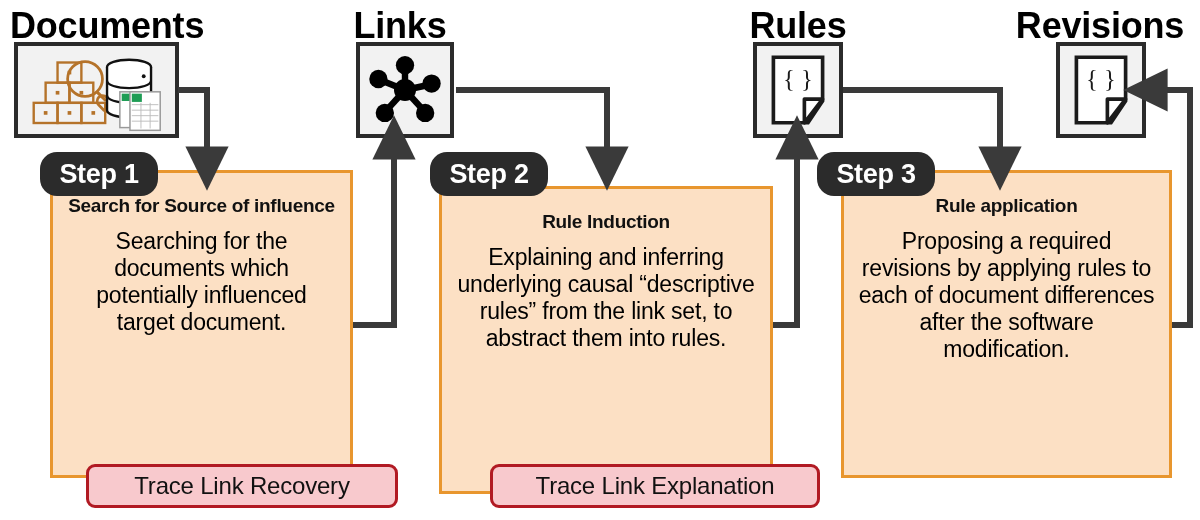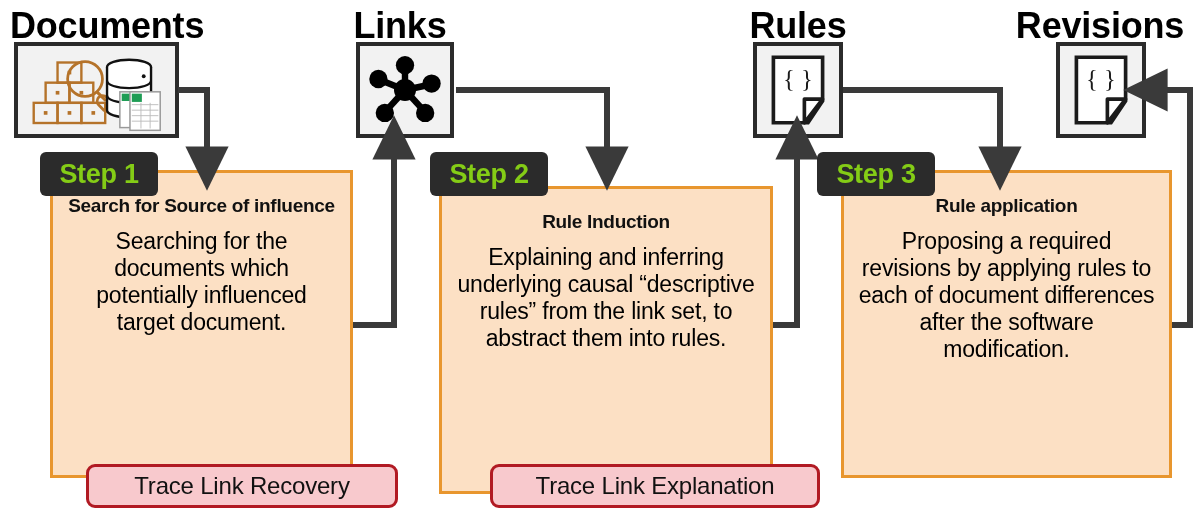--- a/index.html
+++ b/index.html
@@ -66,22 +66,22 @@
     line-height: 1.17;
     letter-spacing: -0.2px;
     margin: 8px;
     padding: 0 6px;
   }
 
   
   .step-badge {
     position: absolute;
     background: #2b2b2b;
-    color: #84cc16;
-    border-radius: 6px;
+    color: #ffffff;
+    border-radius: 17px;
     font-size: 27px;
     font-weight: 700;
     letter-spacing: -0.3px;
     display: flex;
     align-items: center;
     justify-content: center;
     box-sizing: border-box;
     z-index: 6;
   }
 

